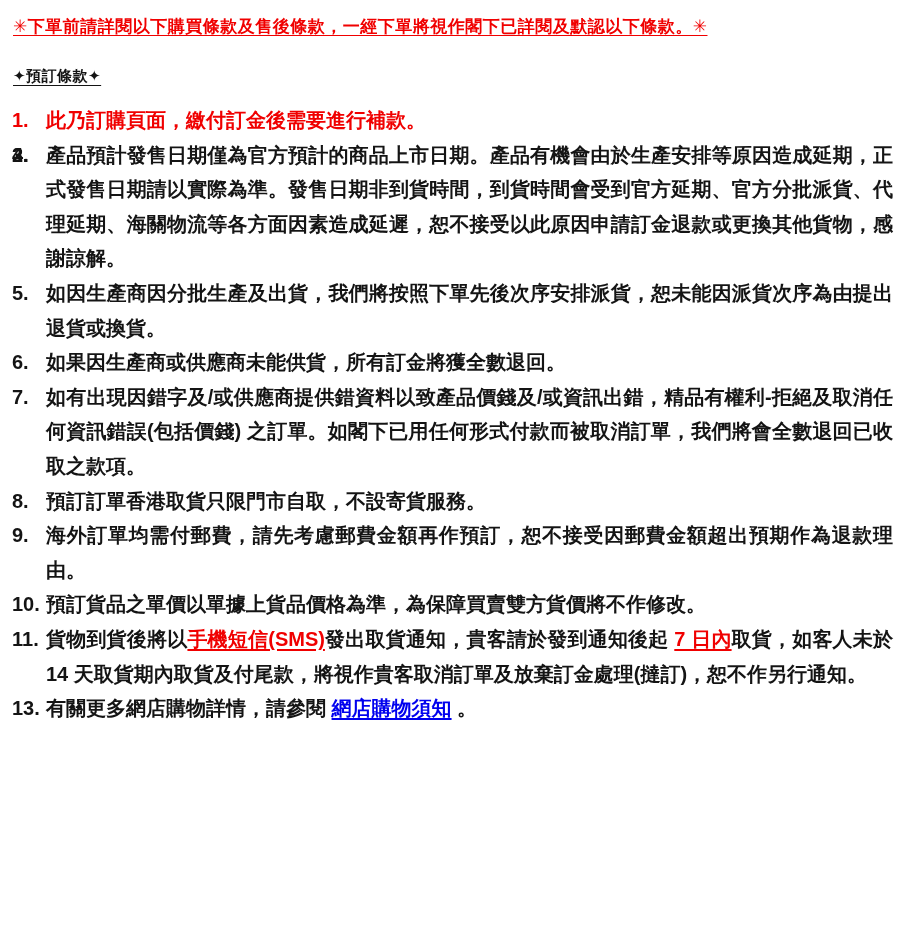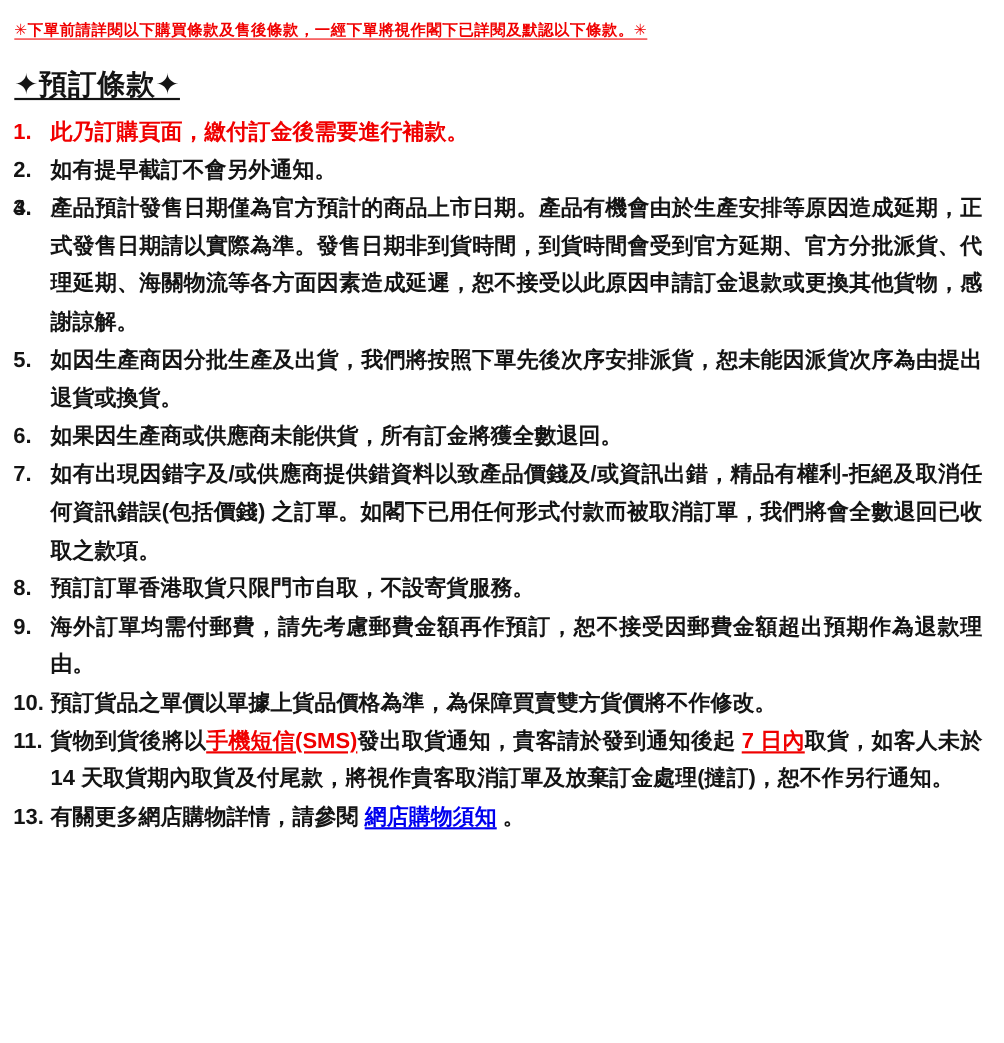--- a/index.html
+++ b/index.html
@@ -14,30 +14,30 @@
     width:913px;height:948px;overflow:hidden;
     background:var(--background);
     color:var(--text-black);
     font-family:"Liberation Sans","DejaVu Sans",sans-serif;
     font-weight:700;
   }
   .doc{padding:10px 20px 0 10px;}
   .warning{
     margin:2px 0 0 3px;
     color:var(--warning-red);
-    font-size:14px;
+    font-size:17px;
     line-height:30px;
     text-decoration:underline;
     text-underline-offset:3px;
     letter-spacing:0.5px;
   }
   .section-title{
     margin:20px 0 13px 3px;
     color:var(--text-black);
-    font-size:26px;
+    font-size:15px;
     line-height:28px;
     text-decoration:underline;
     text-underline-offset:4px;
     letter-spacing:0.5px;
   }
   ol.terms{
     list-style:none;
     margin:0;padding:0;
     font-size:20px;
     line-height:34.6px;
@@ -65,21 +65,21 @@
 </head>
 <body>
 
 <div class="doc">
   <p class="warning">✳下單前請詳閱以下購買條款及售後條款，一經下單將視作閣下已詳閱及默認以下條款。✳</p>
 
   <h2 class="section-title">✦預訂條款✦</h2>
 
   <ol class="terms">
       <li class="term term-red"><span class="num">1.</span><span class="content"><span>此乃訂購頁面，繳付訂金後需要進行補款。</span></span></li>
-      <li class="term"><span class="num">2.</span><span class="content"><span>如有提早截訂不會另外通知。</span></span></li>
+      <li class="term"><span class="num">2.</span></li>
       <li class="term"><span class="num">3.</span></li>
       <li class="term"><span class="num">4.</span><span class="content"><span>產品預計發售日期僅為官方預計的商品上市日期。產品有機會由於生產安排等原因造成延期，正式發售日期請以實際為準。發售日期非到貨時間，到貨時間會受到官方延期、官方分批派貨、代理延期、海關物流等各方面因素造成延遲，恕不接受以此原因申請訂金退款或更換其他貨物，感謝諒解。</span></span></li>
       <li class="term"><span class="num">5.</span><span class="content"><span>如因生產商因分批生產及出貨，我們將按照下單先後次序安排派貨，恕未能因派貨次序為由提出退貨或換貨。</span></span></li>
       <li class="term"><span class="num">6.</span><span class="content"><span>如果因生產商或供應商未能供貨，所有訂金將獲全數退回。</span></span></li>
       <li class="term"><span class="num">7.</span><span class="content"><span>如有出現因錯字及/或供應商提供錯資料以致產品價錢及/或資訊出錯，精品有權利-拒絕及取消任何資訊錯誤(包括價錢) 之訂單。如閣下已用任何形式付款而被取消訂單，我們將會全數退回已收取之款項。</span></span></li>
       <li class="term"><span class="num">8.</span><span class="content"><span>預訂訂單香港取貨只限門市自取，不設寄貨服務。</span></span></li>
       <li class="term"><span class="num">9.</span><span class="content"><span>海外訂單均需付郵費，請先考慮郵費金額再作預訂，恕不接受因郵費金額超出預期作為退款理由。</span></span></li>
       <li class="term"><span class="num">10.</span><span class="content"><span>預訂貨品之單價以單據上貨品價格為準，為保障買賣雙方貨價將不作修改。</span></span></li>
       <li class="term"><span class="num">11.</span><span class="content"><span>貨物到貨後將以</span><span class="seg-red-underline">手機短信(SMS)</span><span>發出取貨通知，貴客請於發到通知後起 </span><span class="seg-red-underline">7 日內</span><span>取貨，如客人未於 14 天取貨期內取貨及付尾款，將視作貴客取消訂單及放棄訂金處理(撻訂)，恕不作另行通知。</span></span></li>
       <li class="term"><span class="num">13.</span><span class="content"><span>有關更多網店購物詳情，請參閱 </span><span class="seg-link">網店購物須知</span><span> 。</span></span></li>

